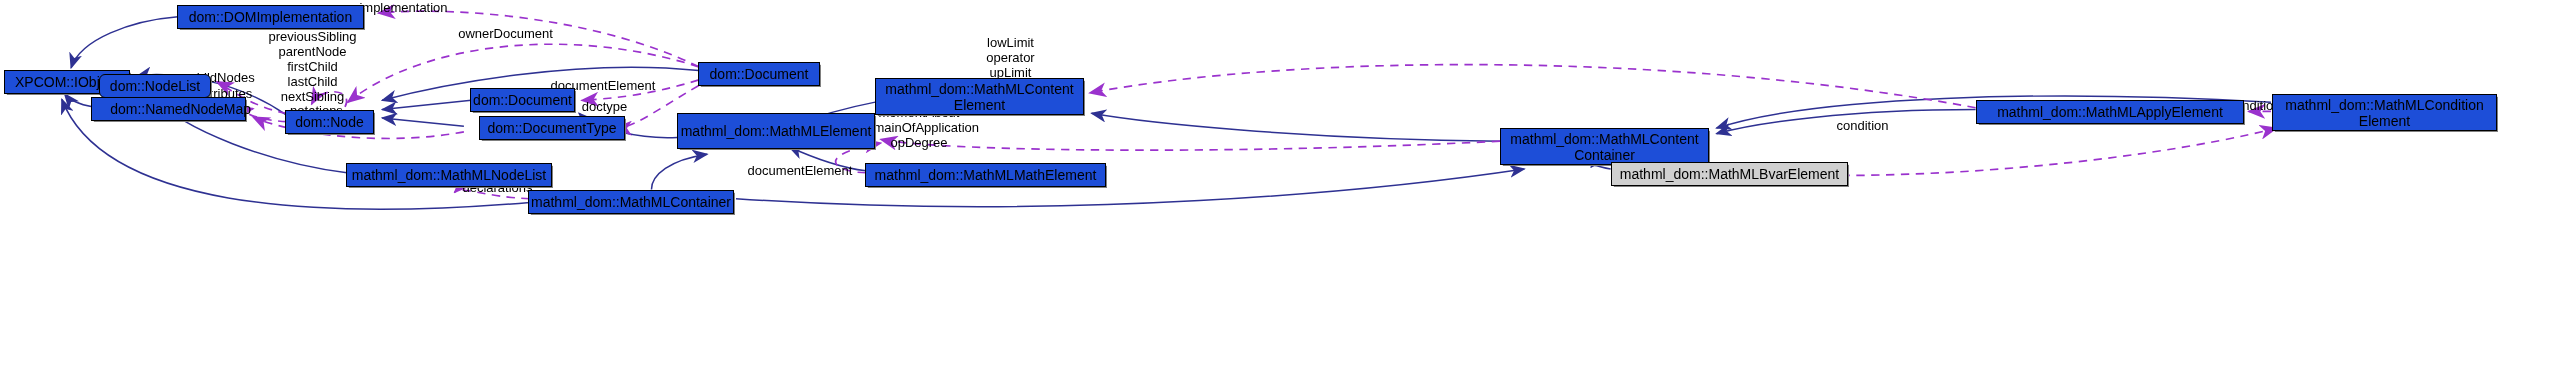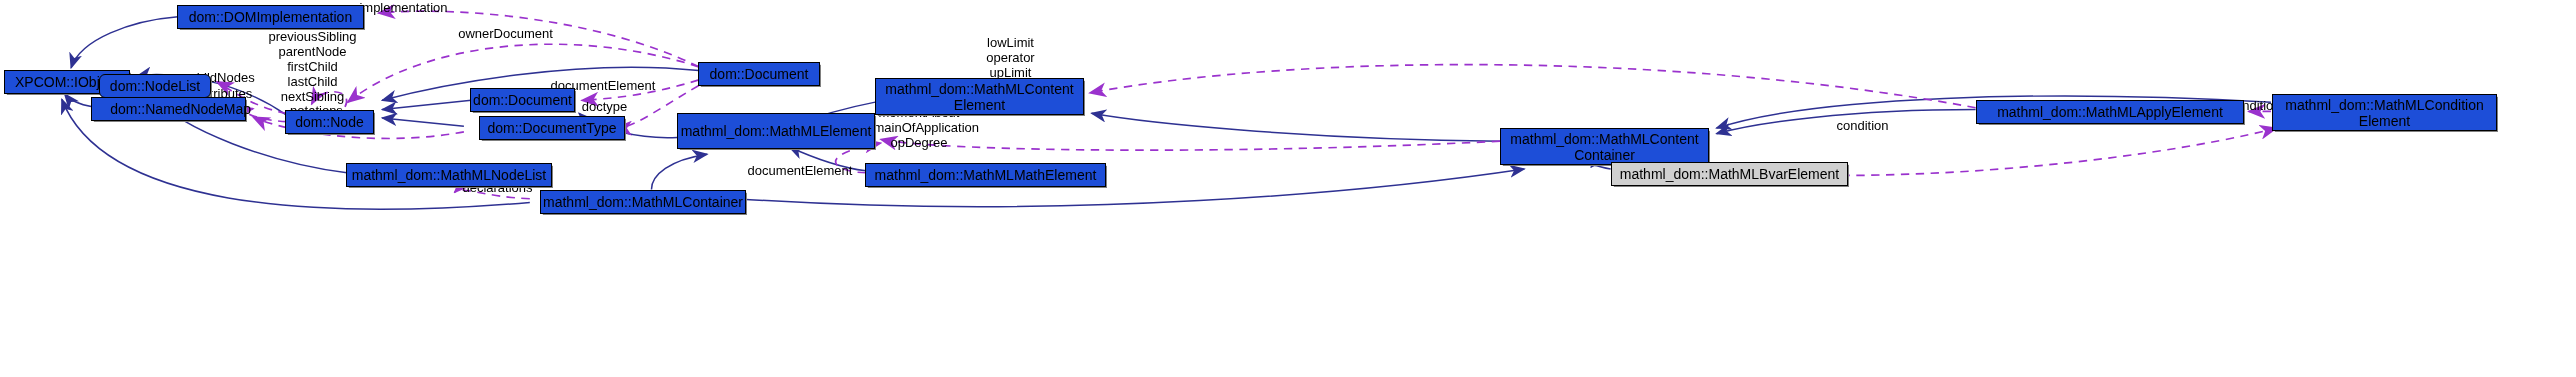--- a/index.html
+++ b/index.html
@@ -135,21 +135,21 @@
 
   <div class="node" style="left:3.7px;top:70px;width:126px;height:24px;">XPCOM::IObject</div>
   <div class="node" style="left:177px;top:4.6px;width:187px;height:24px;">dom::DOMImplementation</div>
   <div class="node" style="left:99px;top:74px;width:112px;height:24px;border-radius:6px;">dom::NodeList</div>
   <div class="node" style="left:91px;top:97px;width:155px;height:24px;padding-left:28px;">dom::NamedNodeMap</div>
   <div class="node" style="left:285px;top:110px;width:89px;height:24px;">dom::Node</div>
   <div class="node" style="left:470px;top:88px;width:105px;height:24px;">dom::Document</div>
   <div class="node" style="left:463px;top:116px;width:146px;height:24px;margin-left:16px;">dom::DocumentType</div>
   <div class="node" style="left:698px;top:62px;width:122px;height:24px;">dom::Document</div>
   <div class="node" style="left:346px;top:163px;width:206px;height:24px;">mathml_dom::MathMLNodeList</div>
-  <div class="node" style="left:540px;top:190px;width:206px;height:24px;">mathml_dom::MathMLContainer</div>
+  <div class="node" style="left:528px;top:190px;width:206px;height:24px;">mathml_dom::MathMLContainer</div>
   <div class="node" style="left:677px;top:113px;width:198px;height:36px;">mathml_dom::MathMLElement</div>
   <div class="node" style="left:865px;top:163px;width:241px;height:24px;">mathml_dom::MathMLMathElement</div>
   <div class="node" style="left:875px;top:78px;width:209px;height:37px;">mathml_dom::MathMLContent
 Element</div>
   <div class="node" style="left:1500px;top:128px;width:209px;height:37px;">mathml_dom::MathMLContent
 Container</div>
   <div class="node" style="left:1976px;top:100px;width:268px;height:24px;">mathml_dom::MathMLApplyElement</div>
   <div class="node" style="left:2272px;top:94px;width:225px;height:37px;">mathml_dom::MathMLCondition
 Element</div>
   <div class="node highlight" style="left:1611px;top:162px;width:237px;height:24px;">mathml_dom::MathMLBvarElement</div>

